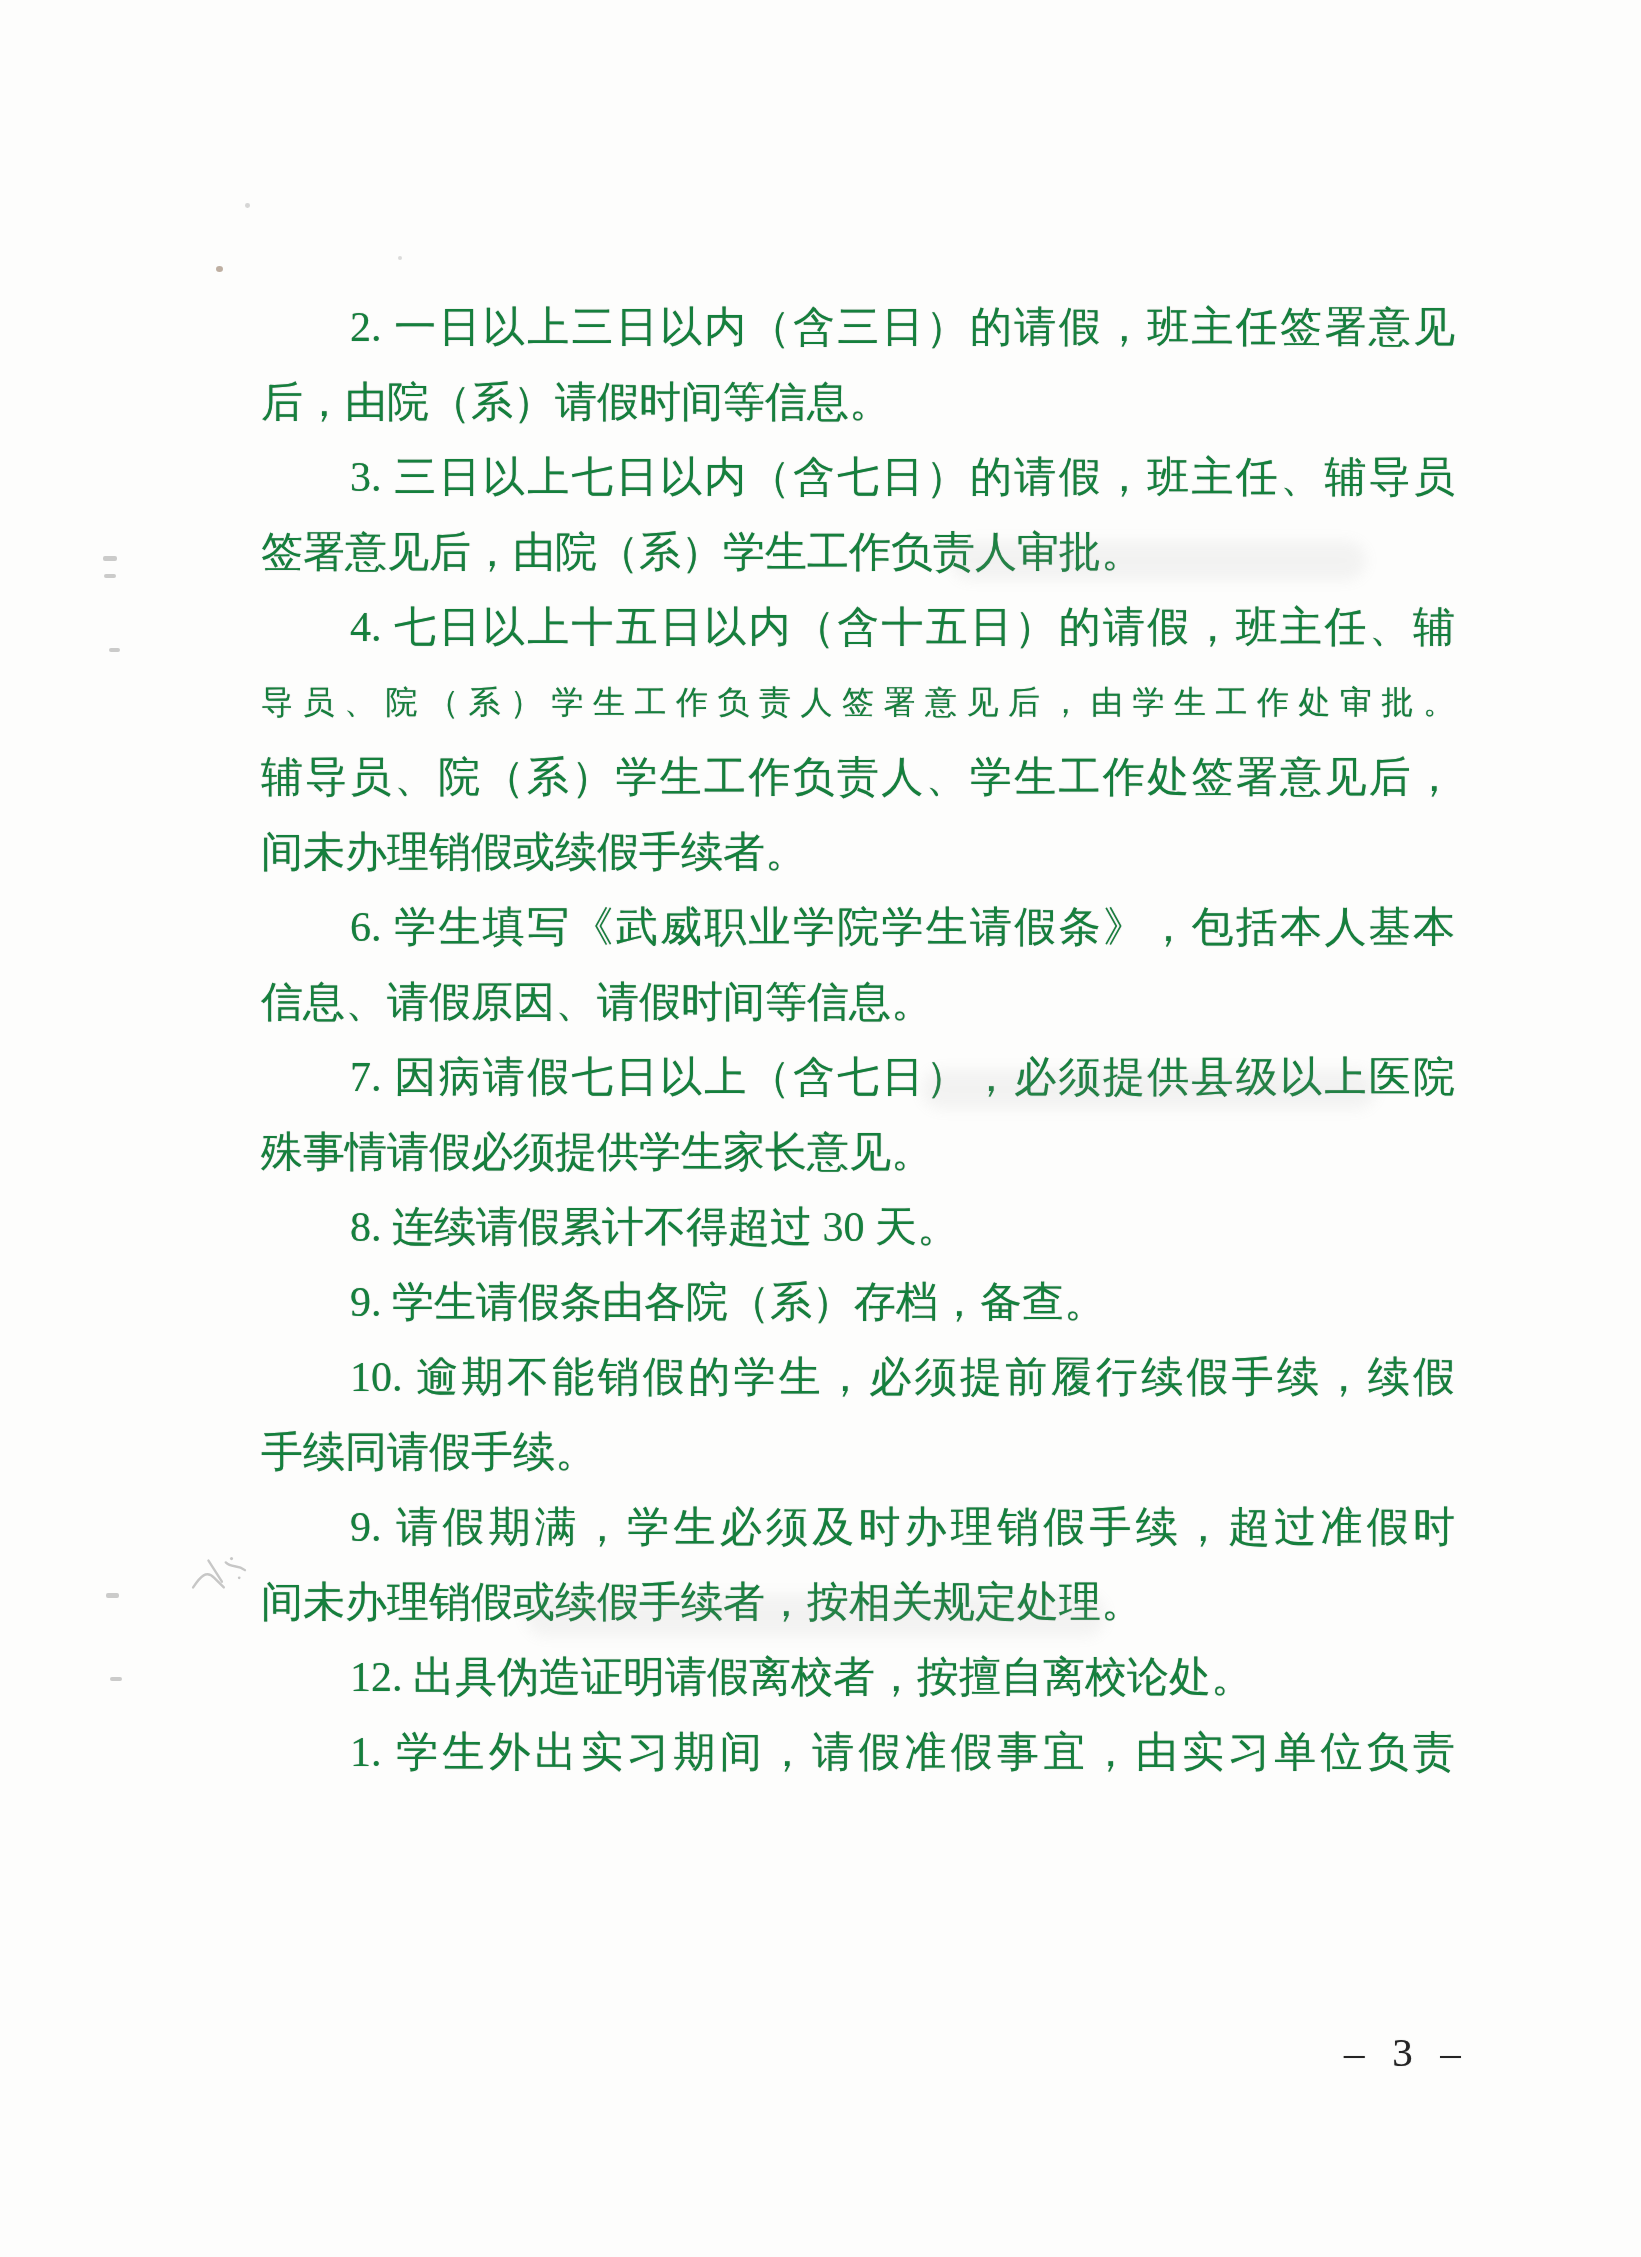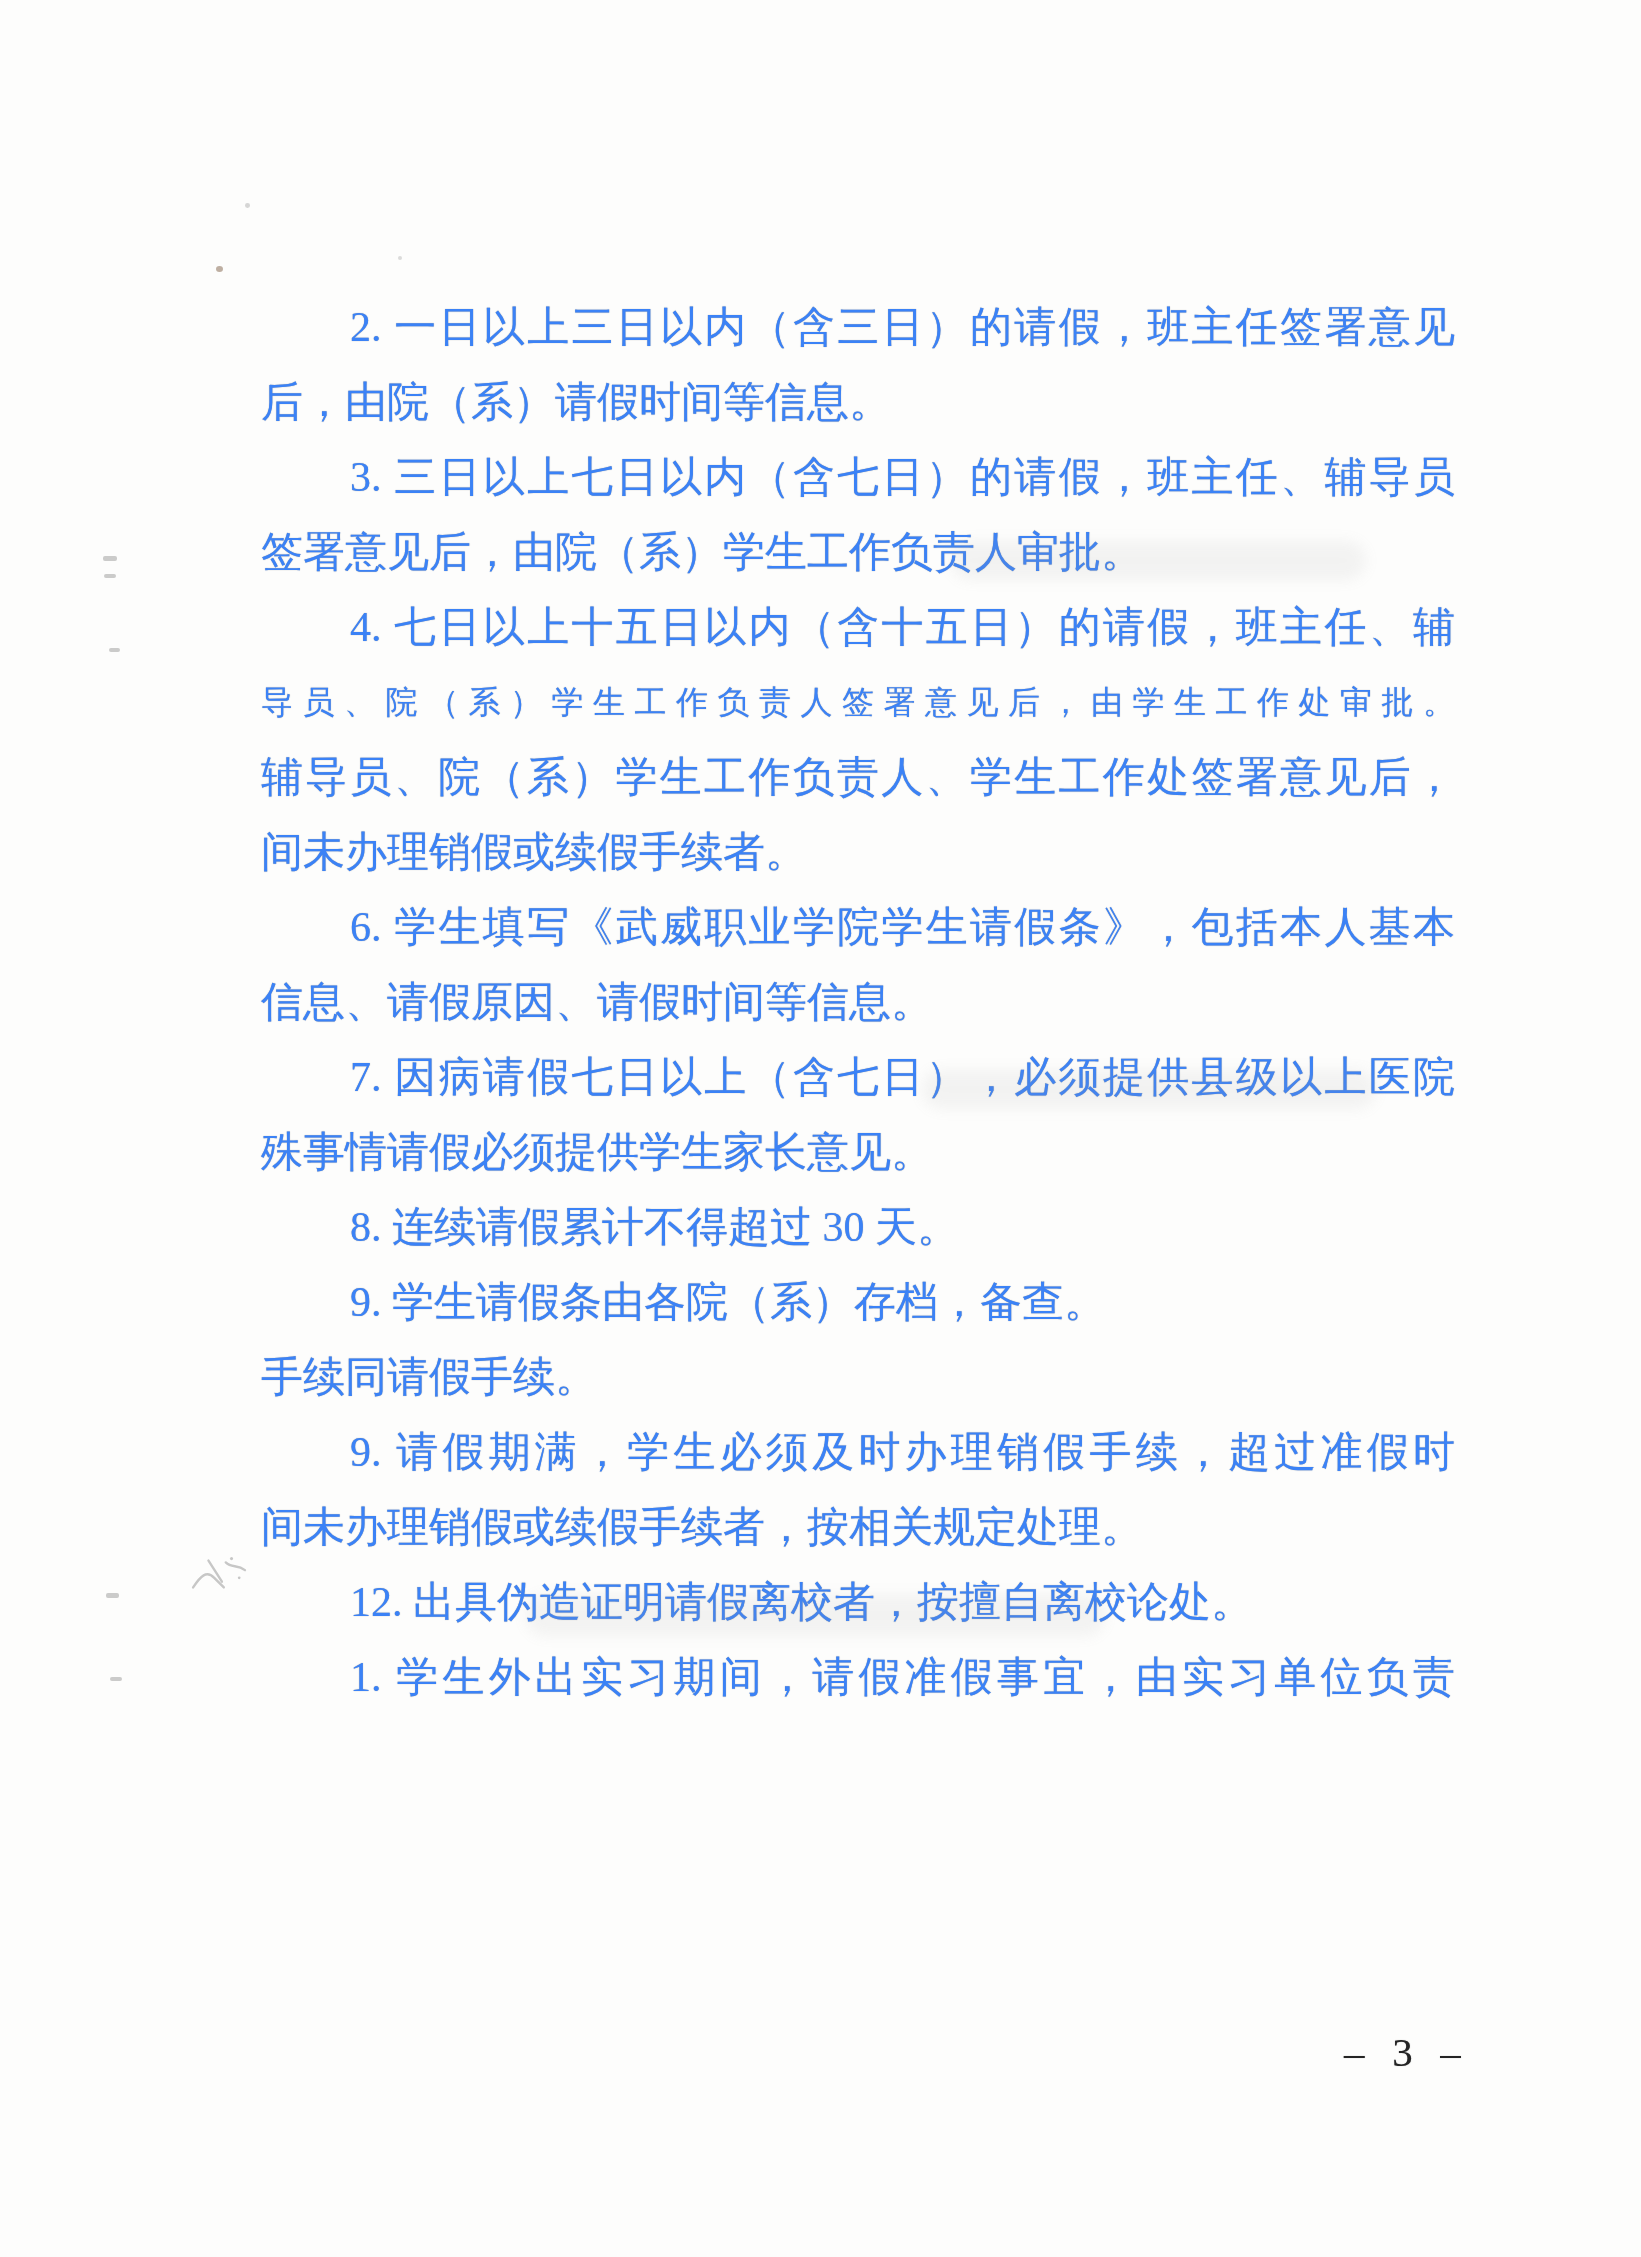--- a/index.html
+++ b/index.html
@@ -18,21 +18,21 @@
     position: absolute;
     inset: 0;
     background: #fdfdfc;
   }
   
   .doc {
     position: absolute;
     left: 261px;
     top: 290px;
     width: 1194px;
-    color: #3b82f6;
+    color: #15803d;
   }
   .line {
     margin: 0;
     padding: 0;
     height: 75px;
     line-height: 75px;
     font-size: 42px;
     letter-spacing: 0px;
     white-space: normal;
     text-shadow: 0 0 1px rgba(30,30,30,0.45);
@@ -83,20 +83,21 @@
     <p class="line indent full">4. 七日以上十五日以内（含十五日）的请假，班主任、辅</p>
     <p class="line full tight">导员、院（系）学生工作负责人签署意见后，由学生工作处审批。</p>
     <p class="line full">辅导员、院（系）学生工作负责人、学生工作处签署意见后，</p>
     <p class="line">间未办理销假或续假手续者。</p>
     <p class="line indent full">6. 学生填写《武威职业学院学生请假条》，包括本人基本</p>
     <p class="line">信息、请假原因、请假时间等信息。</p>
     <p class="line indent full">7. 因病请假七日以上（含七日），必须提供县级以上医院</p>
     <p class="line">殊事情请假必须提供学生家长意见。</p>
     <p class="line indent">8. 连续请假累计不得超过 30 天。</p>
     <p class="line indent">9. 学生请假条由各院（系）存档，备查。</p>
+    <p class="line indent full">10. 逾期不能销假的学生，必须提前履行续假手续，续假</p>
     <p class="line">手续同请假手续。</p>
     <p class="line indent full">9. 请假期满，学生必须及时办理销假手续，超过准假时</p>
     <p class="line">间未办理销假或续假手续者，按相关规定处理。</p>
     <p class="line indent">12. 出具伪造证明请假离校者，按擅自离校论处。</p>
     <p class="line indent full">1. 学生外出实习期间，请假准假事宜，由实习单位负责</p>
   </section>
 
   <div class="pagenum">– 3 –</div>
 
   <div class="artifact dash" style="left:103px; top:556px; width:13.5px; height:4.8px;"></div>

